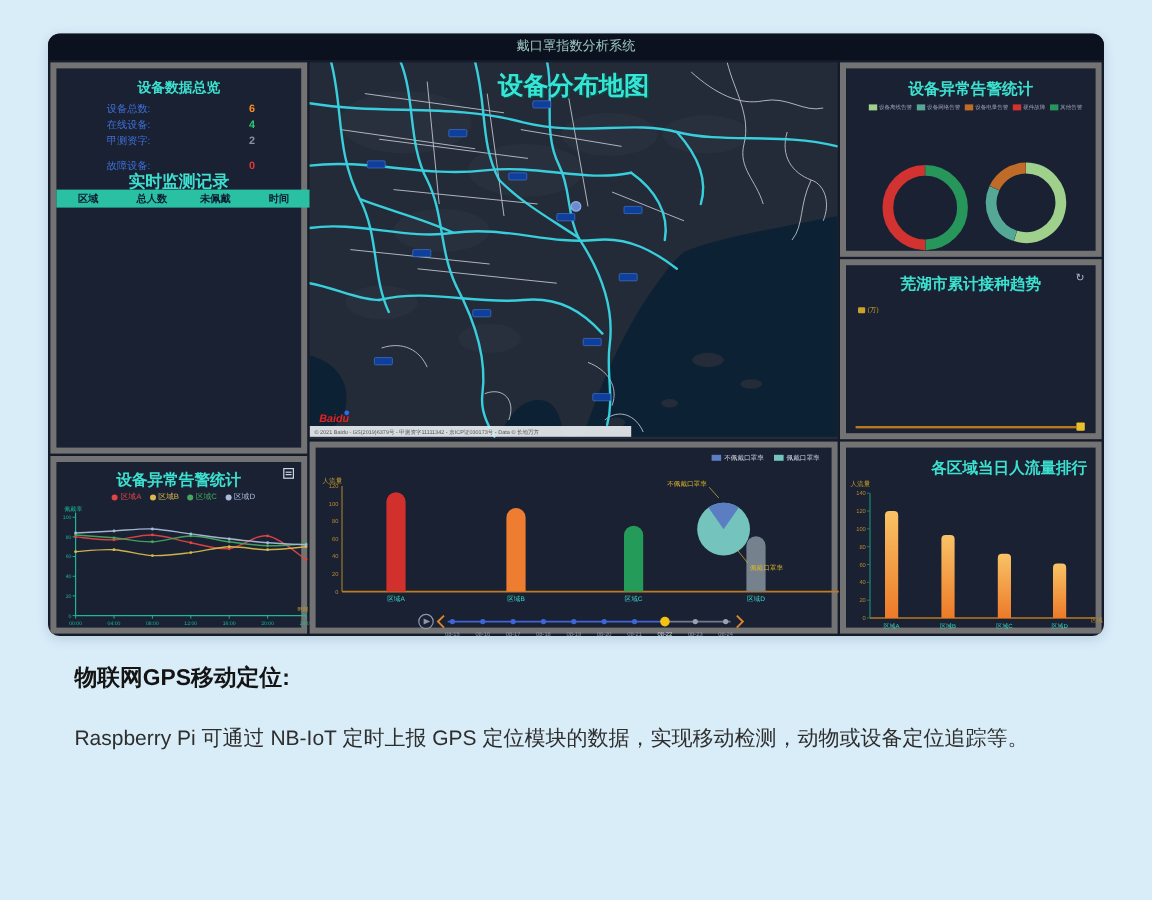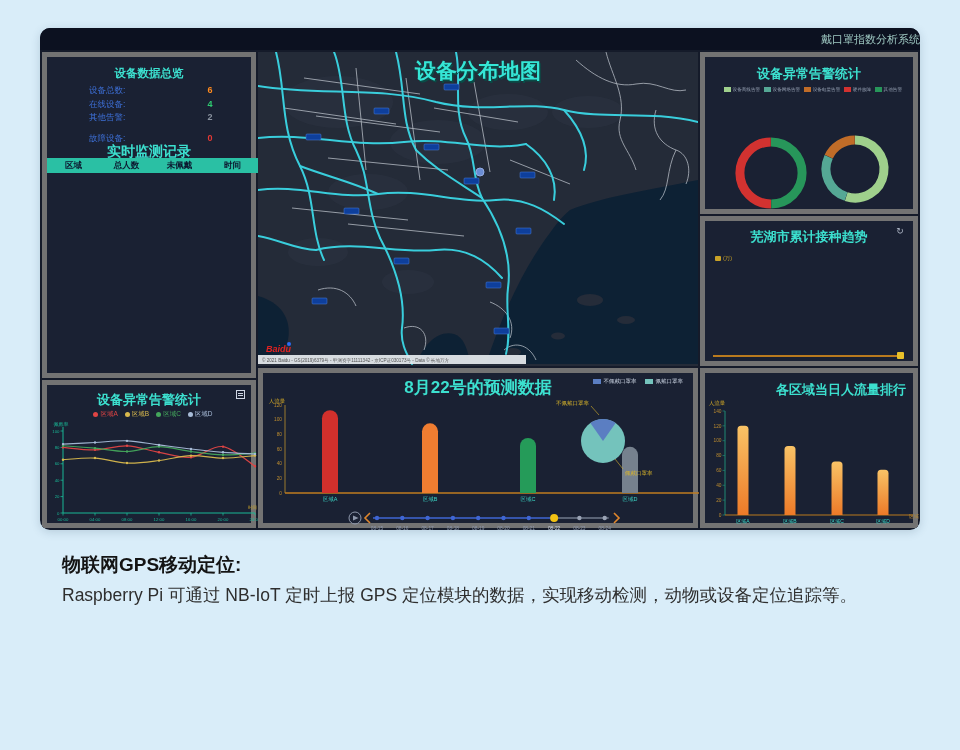--- a/index.html
+++ b/index.html
@@ -1,19 +1,19 @@
 <!DOCTYPE html>
 <html><head>
 <meta charset="utf-8">
 <style>
   html,body{margin:0;padding:0;}
   body{width:960px;height:750px;background:#d9edf9;font-family:"Liberation Sans",sans-serif;position:relative;overflow:hidden;}
   .abs{position:absolute;}
   #dashboard{left:40px;top:28px;width:880px;height:502px;background:#151b2a;border-radius:10px;overflow:hidden;box-shadow:0 2px 10px rgba(30,60,90,.18);}
-  #titlebar{left:0;top:0;width:880px;height:22px;background:#0c1120;color:#9fc9c2;font-size:11px;line-height:22px;text-align:right;}
+  #titlebar{left:0;top:0;width:880px;height:22px;background:#0c1120;color:#9fc9c2;font-size:11px;line-height:22px;text-align:center;}
   .panel{background:#1a2133;border:5px solid #737373;box-sizing:border-box;}
   .ptitle{width:100%;text-align:center;color:#3ce0cf;font-weight:bold;position:absolute;}
   
   #p-overview{left:2px;top:24px;width:214px;height:326px;}
   .stat-row{position:absolute;left:0;width:214px;height:13px;font-size:8.5px;}
   .stat-label{position:absolute;left:42px;color:#3d6fd6;}
   .stat-value{position:absolute;left:150px;width:26px;text-align:center;font-weight:bold;font-size:9px;}
   #mon-header{position:absolute;left:0;top:101px;width:212px;height:15px;background:#2ac0a4;display:flex;}
   #mon-header span{flex:1;text-align:center;font-size:8.5px;font-weight:bold;color:#0c1830;line-height:15px;}
   
@@ -39,21 +39,21 @@
   #p-trend{left:660px;top:188px;width:218px;height:150px;}
   #trend-unit{position:absolute;left:10px;top:34px;font-size:5.5px;color:#c9a227;display:flex;align-items:center;gap:2px;}
   #trend-unit .mk{width:6px;height:5px;background:#c9a227;display:inline-block;border-radius:1px;}
   #trend-axis{position:absolute;left:8px;right:16px;top:134px;height:2px;background:#b97a1e;}
   #trend-handle{position:absolute;right:9px;top:131px;width:7px;height:7px;background:#e8c02a;border-radius:1px;}
   #refresh-ic{position:absolute;right:8px;top:5px;width:10px;height:10px;color:#aeb6c6;font-size:9px;line-height:10px;text-align:center;}
   
   #p-rank{left:660px;top:340px;width:218px;height:160px;padding-left:32px;}
   
   #caption{left:62px;top:552px;width:836px;color:#2e2e2e;}
-  #cap-head{font-size:19px;font-weight:bold;color:#141414;margin:0 0 0 0;}
+  #cap-head{font-size:19px;font-weight:bold;color:#141414;margin:0 0 20px 0;}
   #cap-body{font-size:17.5px;line-height:1.95;text-align:justify;margin:0;}
 </style>
 </head>
 <body>
 
 <div id="dashboard" class="abs">
   <div id="titlebar" class="abs">
     <span>戴口罩指数分析系统</span>
   </div>
 
@@ -62,21 +62,21 @@
     <div id="stats">
         <div class="stat-row" style="top: 28px;">
           <span class="stat-label">设备总数:</span>
           <span class="stat-value" style="color: rgb(255, 138, 30);">6</span>
         </div>
         <div class="stat-row" style="top: 41.5px;">
           <span class="stat-label">在线设备:</span>
           <span class="stat-value" style="color: rgb(46, 203, 113);">4</span>
         </div>
         <div class="stat-row" style="top: 55px;">
-          <span class="stat-label">其他告警:</span>
+          <span class="stat-label">甲测资字:</span>
           <span class="stat-value" style="color: rgb(138, 147, 160);">2</span>
         </div>
         <div class="stat-row" style="top: 76px;">
           <span class="stat-label">故障设备:</span>
           <span class="stat-value" style="color: rgb(229, 57, 53);">0</span>
         </div>
       </div>
     <div class="ptitle" style="top:86px;font-size:14px;">实时监测记录</div>
     <div id="mon-header">
         <span>区域</span>
@@ -251,21 +251,20 @@
     <circle cx="222" cy="120" r="4" fill="#6e92dc" stroke="#9ab4ec" stroke-width="1" opacity="0.95"></circle>
     <text x="221.5" y="27.5" text-anchor="middle" font-size="21" font-weight="bold" fill="#0a4b46">设备分布地图</text>
     <text x="220" y="26" text-anchor="middle" font-size="21" font-weight="bold" fill="#35e6d6">设备分布地图</text>
     <text x="8" y="300" font-size="9" font-weight="bold" font-style="italic" fill="#e02222">Baidu</text>
     <circle cx="31" cy="292" r="2" fill="#2a6df5"></circle>
     <rect x="0" y="303" width="268" height="9" fill="#e7ebef" opacity="0.92"></rect>
     <text x="4" y="310" font-size="4.6" fill="#555">© 2021 Baidu - GS(2019)6379号 - 甲测资字11111342 - 京ICP证030173号 - Data © 长地万方</text>
   </svg>
 
   <div id="p-predict" class="abs panel">
-    <div class="ptitle" style="top:3px;font-size:17px;">8月22号的预测数据</div>
     <div id="predict-legend">
         <span class="plg-item">
           <span class="plg-sq" style="background: rgb(91, 126, 194);"></span>
           <span>不佩戴口罩率</span>
         </span>
         <span class="plg-item">
           <span class="plg-sq" style="background: rgb(116, 195, 188);"></span>
           <span>佩戴口罩率</span>
         </span>
       </div>

